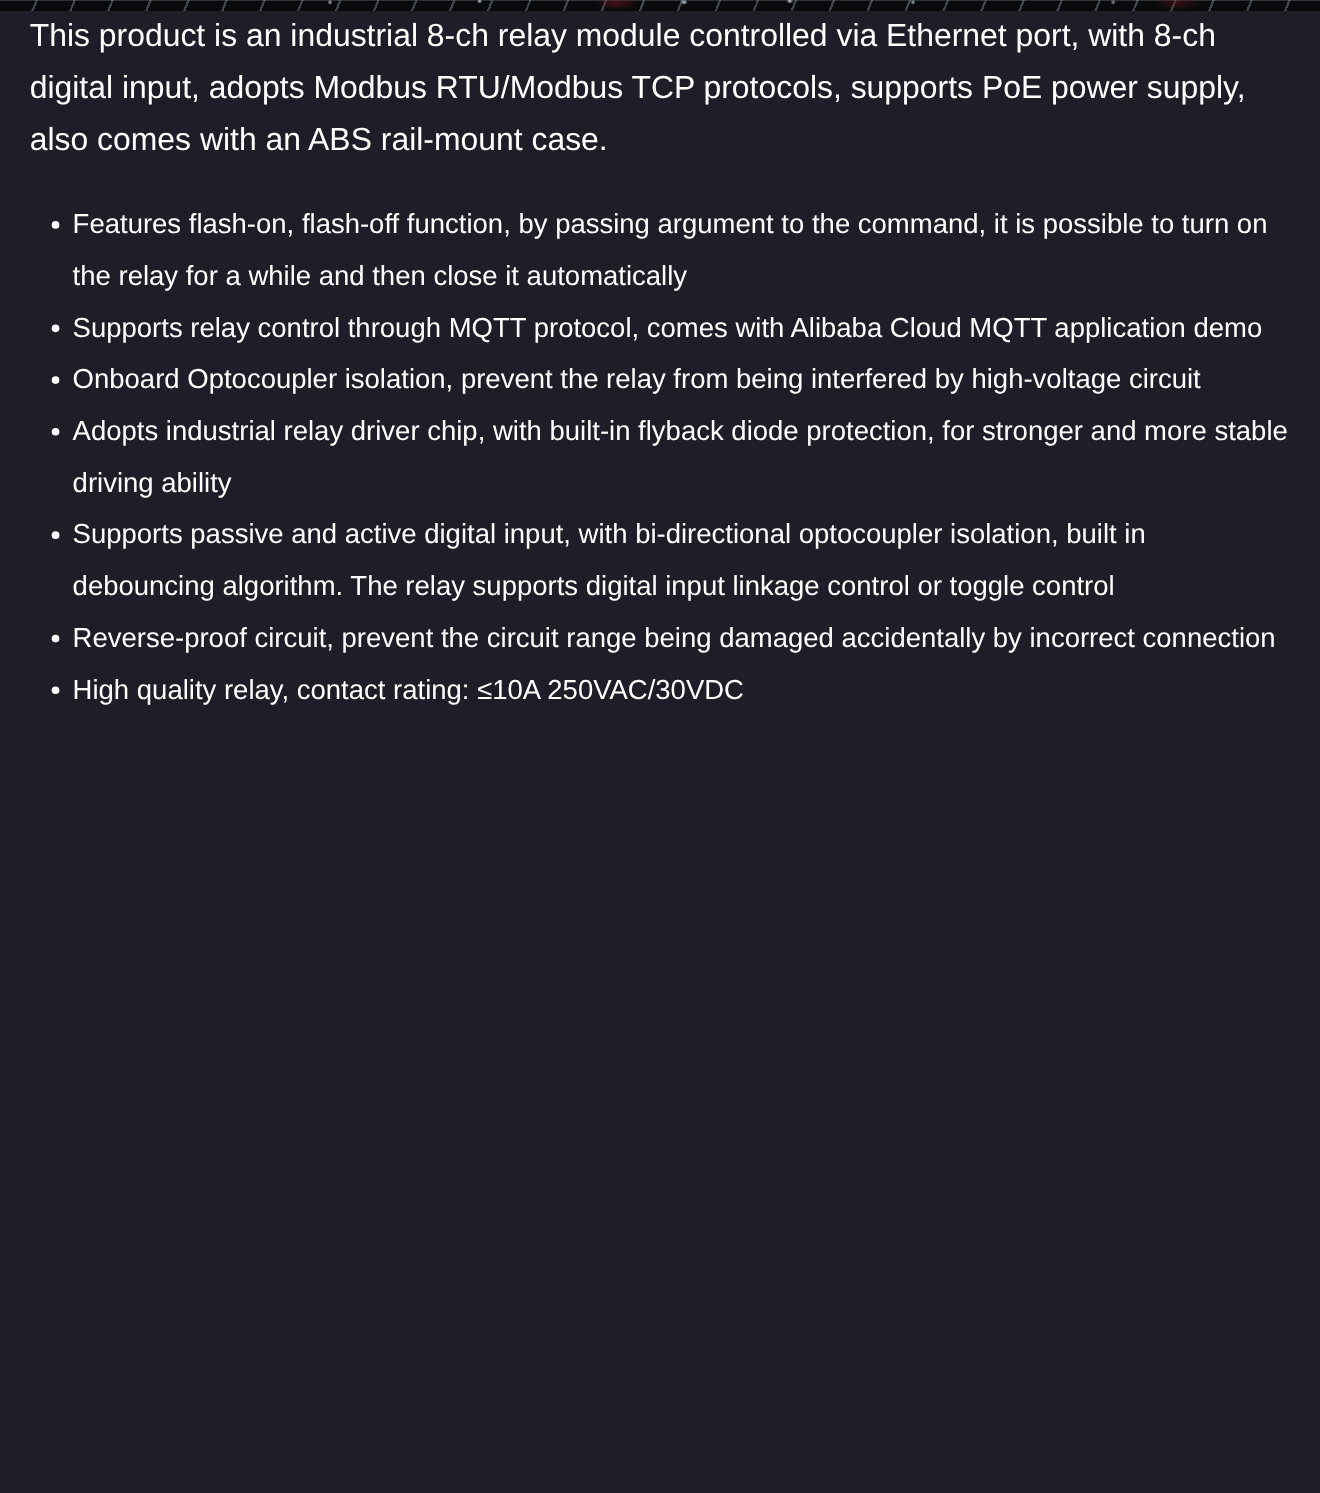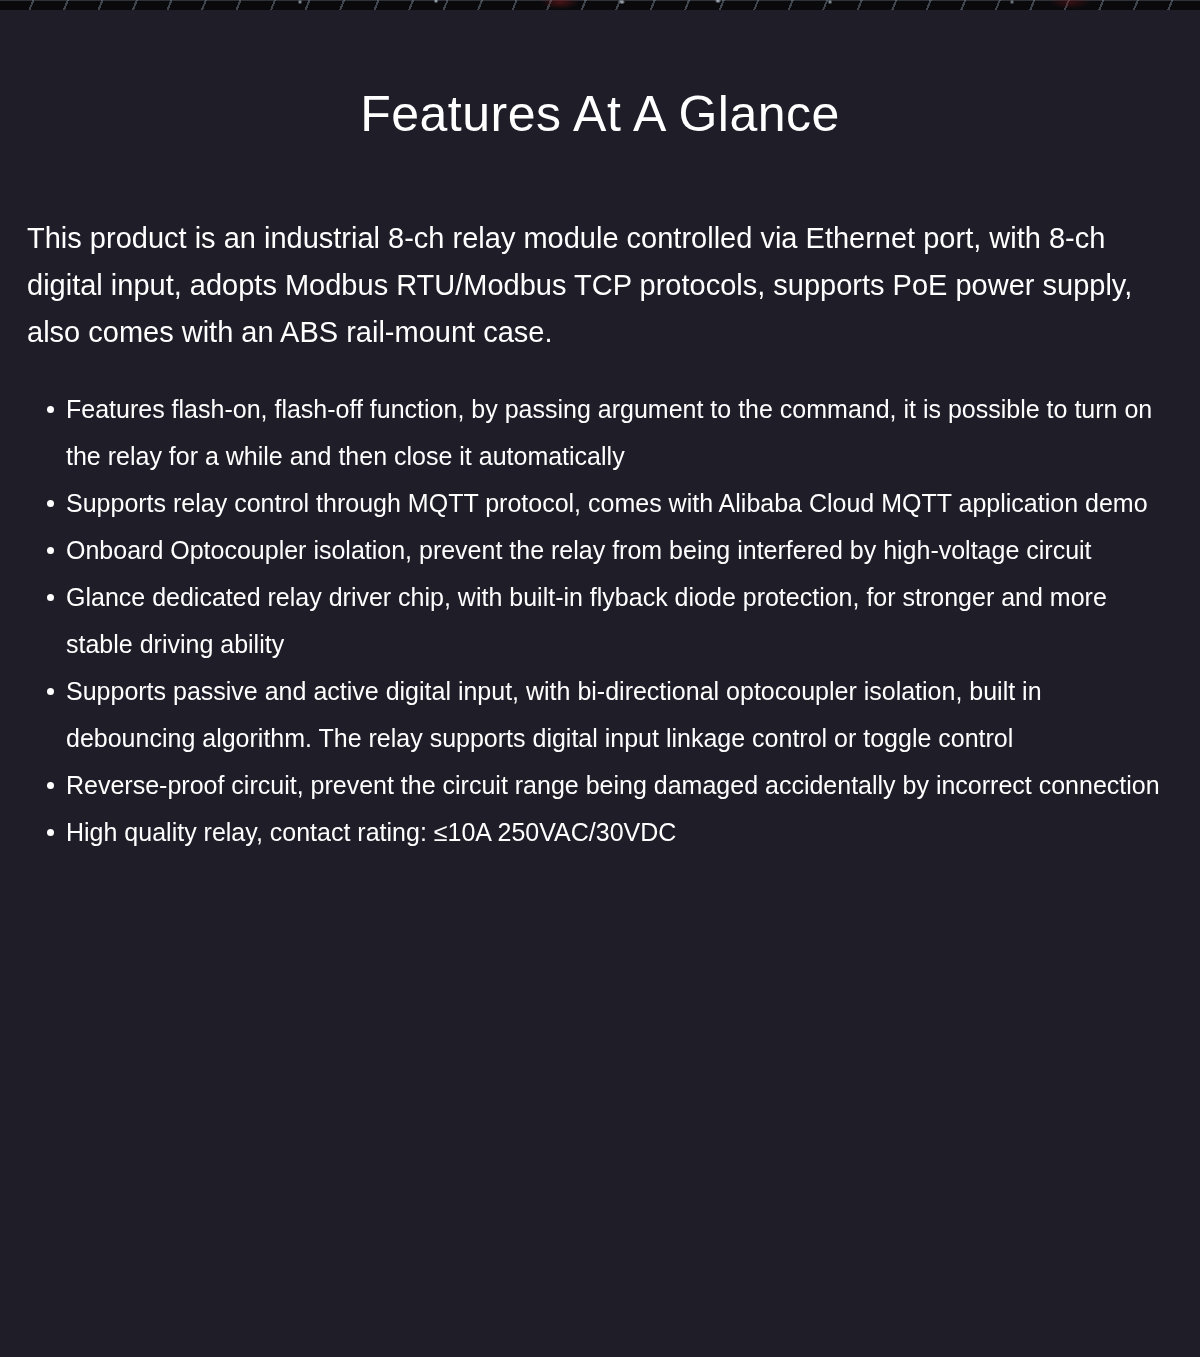--- a/index.html
+++ b/index.html
@@ -72,26 +72,25 @@
     border-radius: 50%;
     background: #ffffff;
   }
 </style>
 </head>
 <body>
 
 <div class="photo-edge"></div>
 
 <main>
-  <h1>Features At A Glance</h1>
 
   <p>This product is an industrial 8-ch relay module controlled via Ethernet port, with 8-ch digital input, adopts Modbus RTU/Modbus TCP protocols, supports PoE power supply, also comes with an ABS rail-mount case.</p>
 
   <ul>
       <li>Features flash-on, flash-off function, by passing argument to the command, it is possible to turn on the relay for a while and then close it automatically</li>
       <li>Supports relay control through MQTT protocol, comes with Alibaba Cloud MQTT application demo</li>
       <li>Onboard Optocoupler isolation, prevent the relay from being interfered by high-voltage circuit</li>
-      <li>Glance dedicated relay driver chip, with built-in flyback diode protection, for stronger and more stable driving ability</li>
+      <li>Adopts industrial relay driver chip, with built-in flyback diode protection, for stronger and more stable driving ability</li>
       <li>Supports passive and active digital input, with bi-directional optocoupler isolation, built in debouncing algorithm. The relay supports digital input linkage control or toggle control</li>
       <li>Reverse-proof circuit, prevent the circuit range being damaged accidentally by incorrect connection</li>
       <li>High quality relay, contact rating: ≤10A 250VAC/30VDC</li>
     </ul>
 </main>
 
 </body></html>

